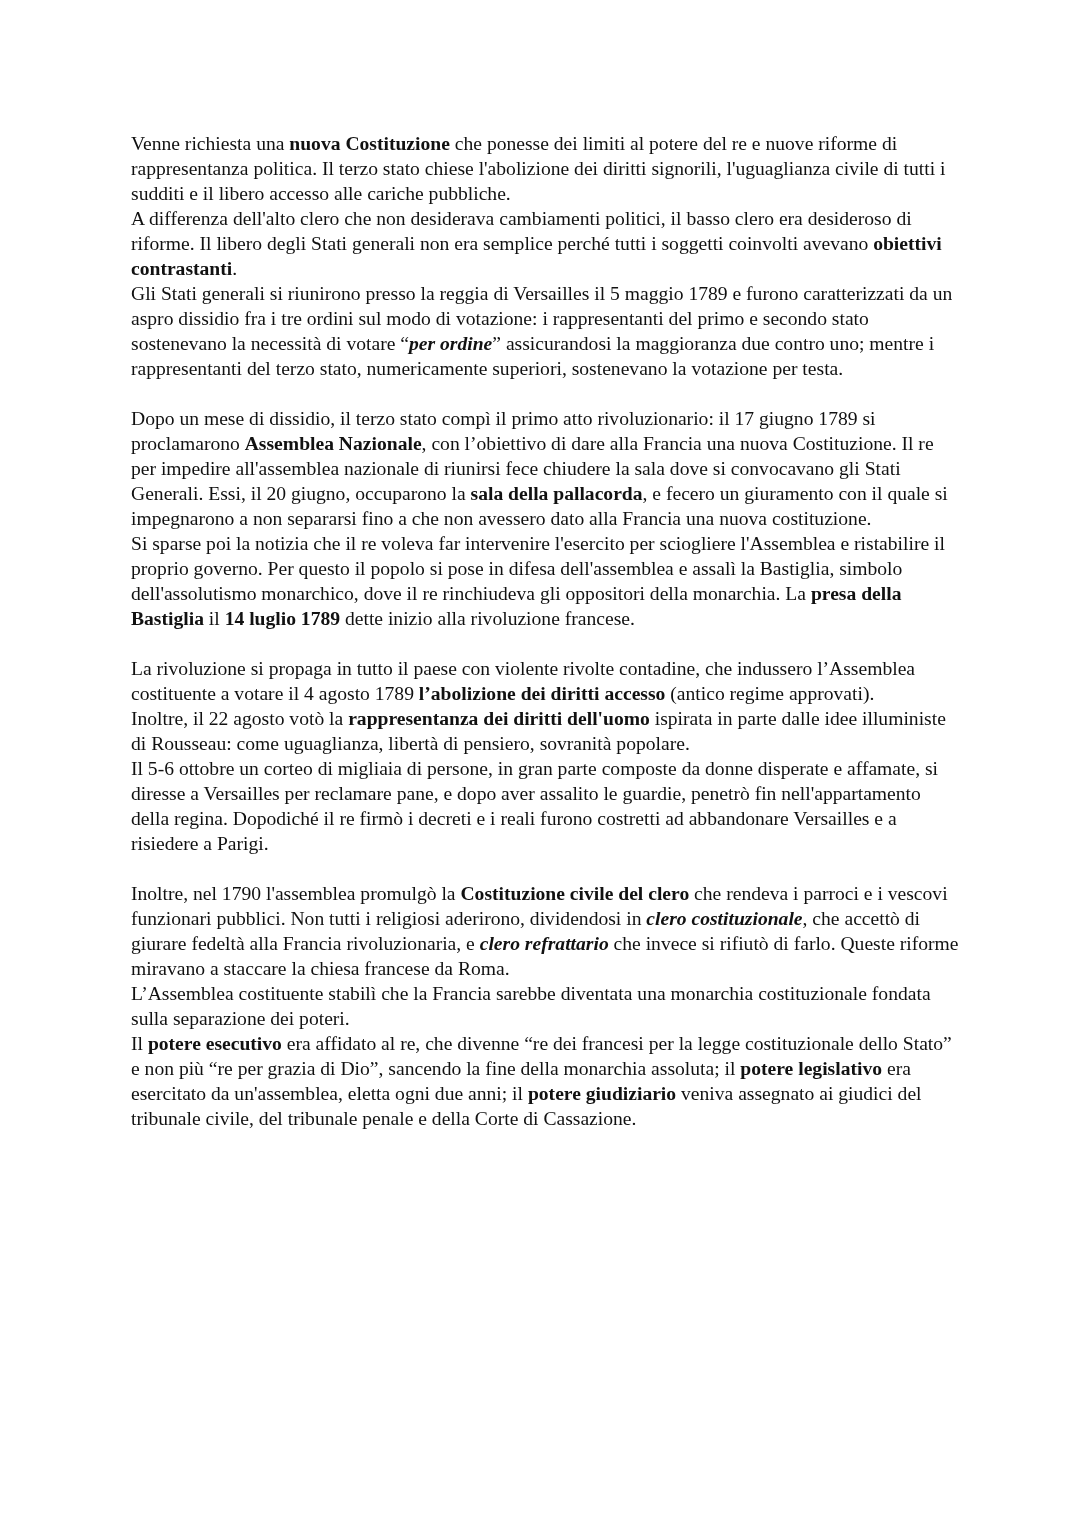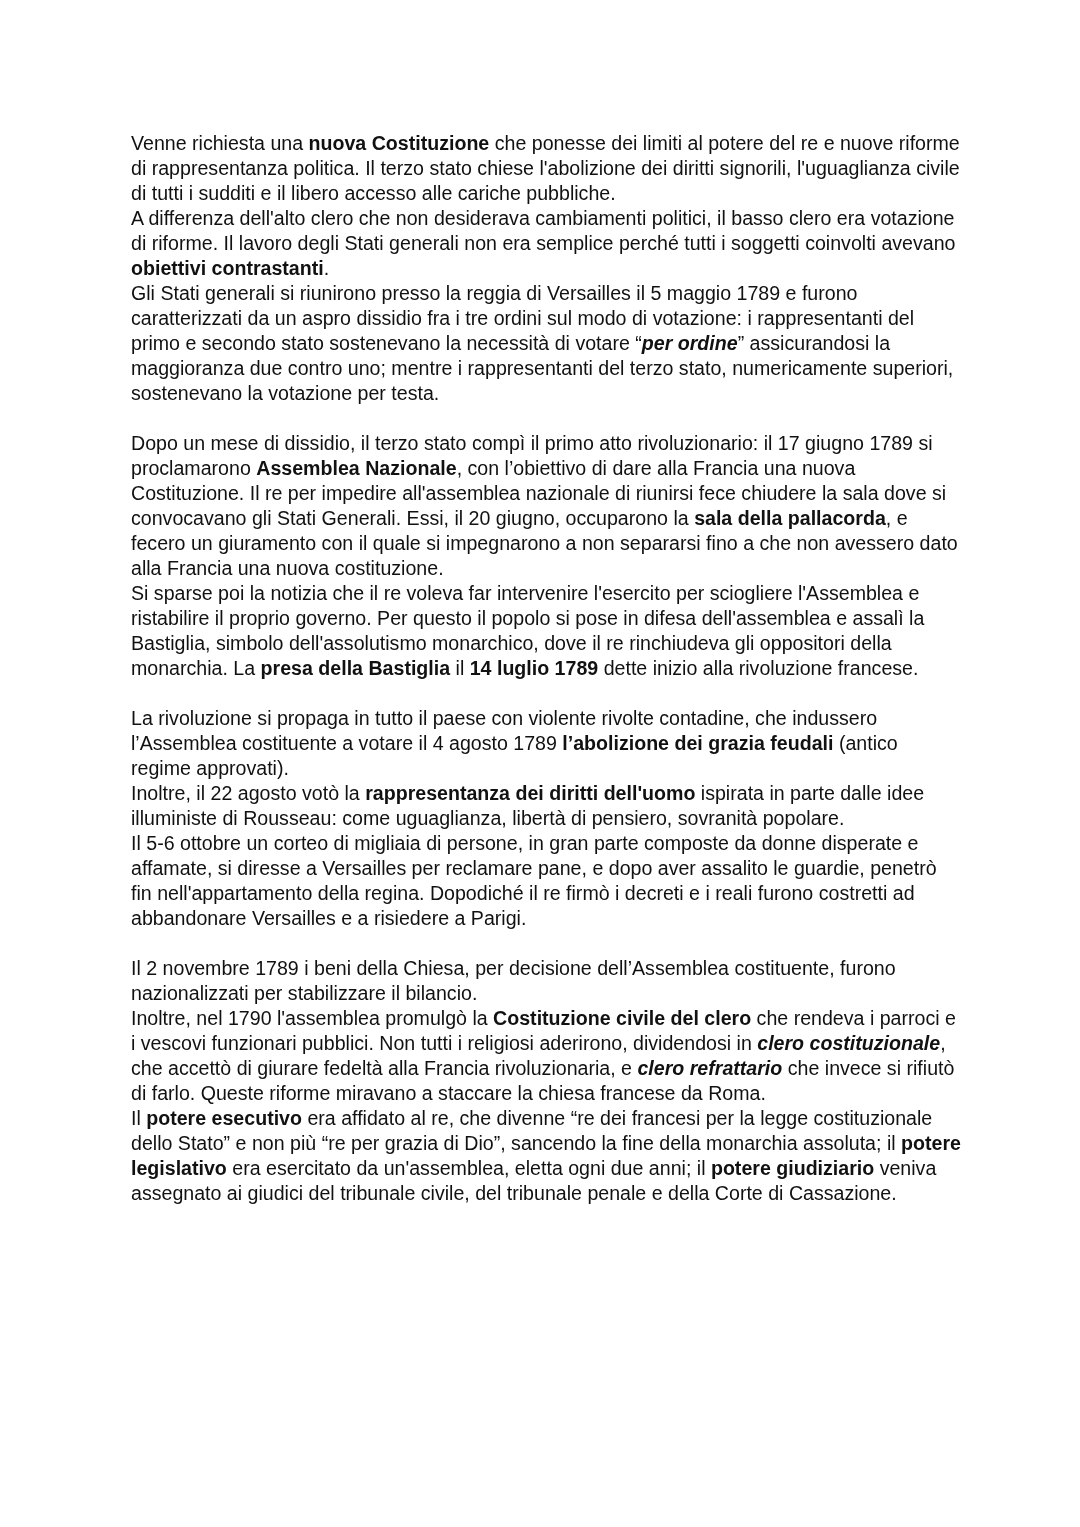--- a/index.html
+++ b/index.html
@@ -2,41 +2,41 @@
 <html><head>
 <meta charset="utf-8">
 <style>
   html, body { margin: 0; padding: 0; background: #ffffff; }
   body { width: 1080px; height: 1527px; position: relative; overflow: hidden; }
   .page {
     position: absolute;
     left: 131px;
     top: 131px;
     width: 830px;
-    font-family: Liberation Sans, sans-serif;
+    font-family: Liberation Serif, serif;
     font-size: 19.6px;
     line-height: 25px;
     color: #111111;
   }
   .para { margin: 0; }
   .gap { height: 25px; }
   b { font-weight: bold; }
   i { font-style: italic; }
 </style>
 </head>
 <body>
 
 <div class="page" id="doc">
     <p class="para"><span>Venne richiesta una </span><b>nuova Costituzione</b><span> che ponesse dei limiti al potere del re e nuove riforme di rappresentanza politica. Il terzo stato chiese l'abolizione dei diritti signorili, l'uguaglianza civile di tutti i sudditi e il libero accesso alle cariche pubbliche.</span></p>
-    <p class="para"><span>A differenza dell'alto clero che non desiderava cambiamenti politici, il basso clero era votazione di riforme. Il lavoro degli Stati generali non era semplice perché tutti i soggetti coinvolti avevano </span><b>obiettivi contrastanti</b><span>.</span></p>
+    <p class="para"><span>A differenza dell'alto clero che non desiderava cambiamenti politici, il basso clero era desideroso di riforme. Il libero degli Stati generali non era semplice perché tutti i soggetti coinvolti avevano </span><b>obiettivi contrastanti</b><span>.</span></p>
     <p class="para"><span>Gli Stati generali si riunirono presso la reggia di Versailles il 5 maggio 1789 e furono caratterizzati da un aspro dissidio fra i tre ordini sul modo di votazione: i rappresentanti del primo e secondo stato sostenevano la necessità di votare “</span><b><i>per ordine</i></b><span>” assicurandosi la maggioranza due contro uno; mentre i rappresentanti del terzo stato, numericamente superiori, sostenevano la votazione per testa.</span></p>
     <div class="gap"></div>
     <p class="para"><span>Dopo un mese di dissidio, il terzo stato compì il primo atto rivoluzionario: il 17 giugno 1789 si proclamarono </span><b>Assemblea Nazionale</b><span>, con l’obiettivo di dare alla Francia una nuova Costituzione. Il re per impedire all'assemblea nazionale di riunirsi fece chiudere la sala dove si convocavano gli Stati Generali. Essi, il 20 giugno, occuparono la </span><b>sala della pallacorda</b><span>, e fecero un giuramento con il quale si impegnarono a non separarsi fino a che non avessero dato alla Francia una nuova costituzione.</span></p>
     <p class="para"><span>Si sparse poi la notizia che il re voleva far intervenire l'esercito per sciogliere l'Assemblea e ristabilire il proprio governo. Per questo il popolo si pose in difesa dell'assemblea e assalì la Bastiglia, simbolo dell'assolutismo monarchico, dove il re rinchiudeva gli oppositori della monarchia. La </span><b>presa della Bastiglia</b><span> il </span><b>14 luglio 1789</b><span> dette inizio alla rivoluzione francese.</span></p>
     <div class="gap"></div>
-    <p class="para"><span>La rivoluzione si propaga in tutto il paese con violente rivolte contadine, che indussero l’Assemblea costituente a votare il 4 agosto 1789 </span><b>l’abolizione dei grazia feudali</b><span> (antico regime approvati).</span></p>
+    <p class="para"><span>La rivoluzione si propaga in tutto il paese con violente rivolte contadine, che indussero l’Assemblea costituente a votare il 4 agosto 1789 </span><b>l’abolizione dei diritti accesso</b><span> (antico regime approvati).</span></p>
     <p class="para"><span>Inoltre, il 22 agosto votò la </span><b>rappresentanza dei diritti dell'uomo</b><span> ispirata in parte dalle idee illuministe di Rousseau: come uguaglianza, libertà di pensiero, sovranità popolare.</span></p>
     <p class="para"><span>Il 5-6 ottobre un corteo di migliaia di persone, in gran parte composte da donne disperate e affamate, si diresse a Versailles per reclamare pane, e dopo aver assalito le guardie, penetrò fin nell'appartamento della regina. Dopodiché il re firmò i decreti e i reali furono costretti ad abbandonare Versailles e a risiedere a Parigi.</span></p>
     <div class="gap"></div>
-    <p class="para"><span>Il 2 novembre 1789 i beni della Chiesa, per decisione dell’Assemblea costituente, furono nazionalizzati per stabilizzare il bilancio.</span></p>
     <p class="para"><span>Inoltre, nel 1790 l'assemblea promulgò la </span><b>Costituzione civile del clero</b><span> che rendeva i parroci e i vescovi funzionari pubblici. Non tutti i religiosi aderirono, dividendosi in </span><b><i>clero costituzionale</i></b><span>, che accettò di giurare fedeltà alla Francia rivoluzionaria, e </span><b><i>clero refrattario</i></b><span> che invece si rifiutò di farlo. Queste riforme miravano a staccare la chiesa francese da Roma.</span></p>
+    <p class="para"><span>L’Assemblea costituente stabilì che la Francia sarebbe diventata una monarchia costituzionale fondata sulla separazione dei poteri.</span></p>
     <p class="para"><span>Il </span><b>potere esecutivo</b><span> era affidato al re, che divenne “re dei francesi per la legge costituzionale dello Stato” e non più “re per grazia di Dio”, sancendo la fine della monarchia assoluta; il </span><b>potere legislativo</b><span> era esercitato da un'assemblea, eletta ogni due anni; il </span><b>potere giudiziario</b><span> veniva assegnato ai giudici del tribunale civile, del tribunale penale e della Corte di Cassazione.</span></p>
   </div>
 
 </body></html>

